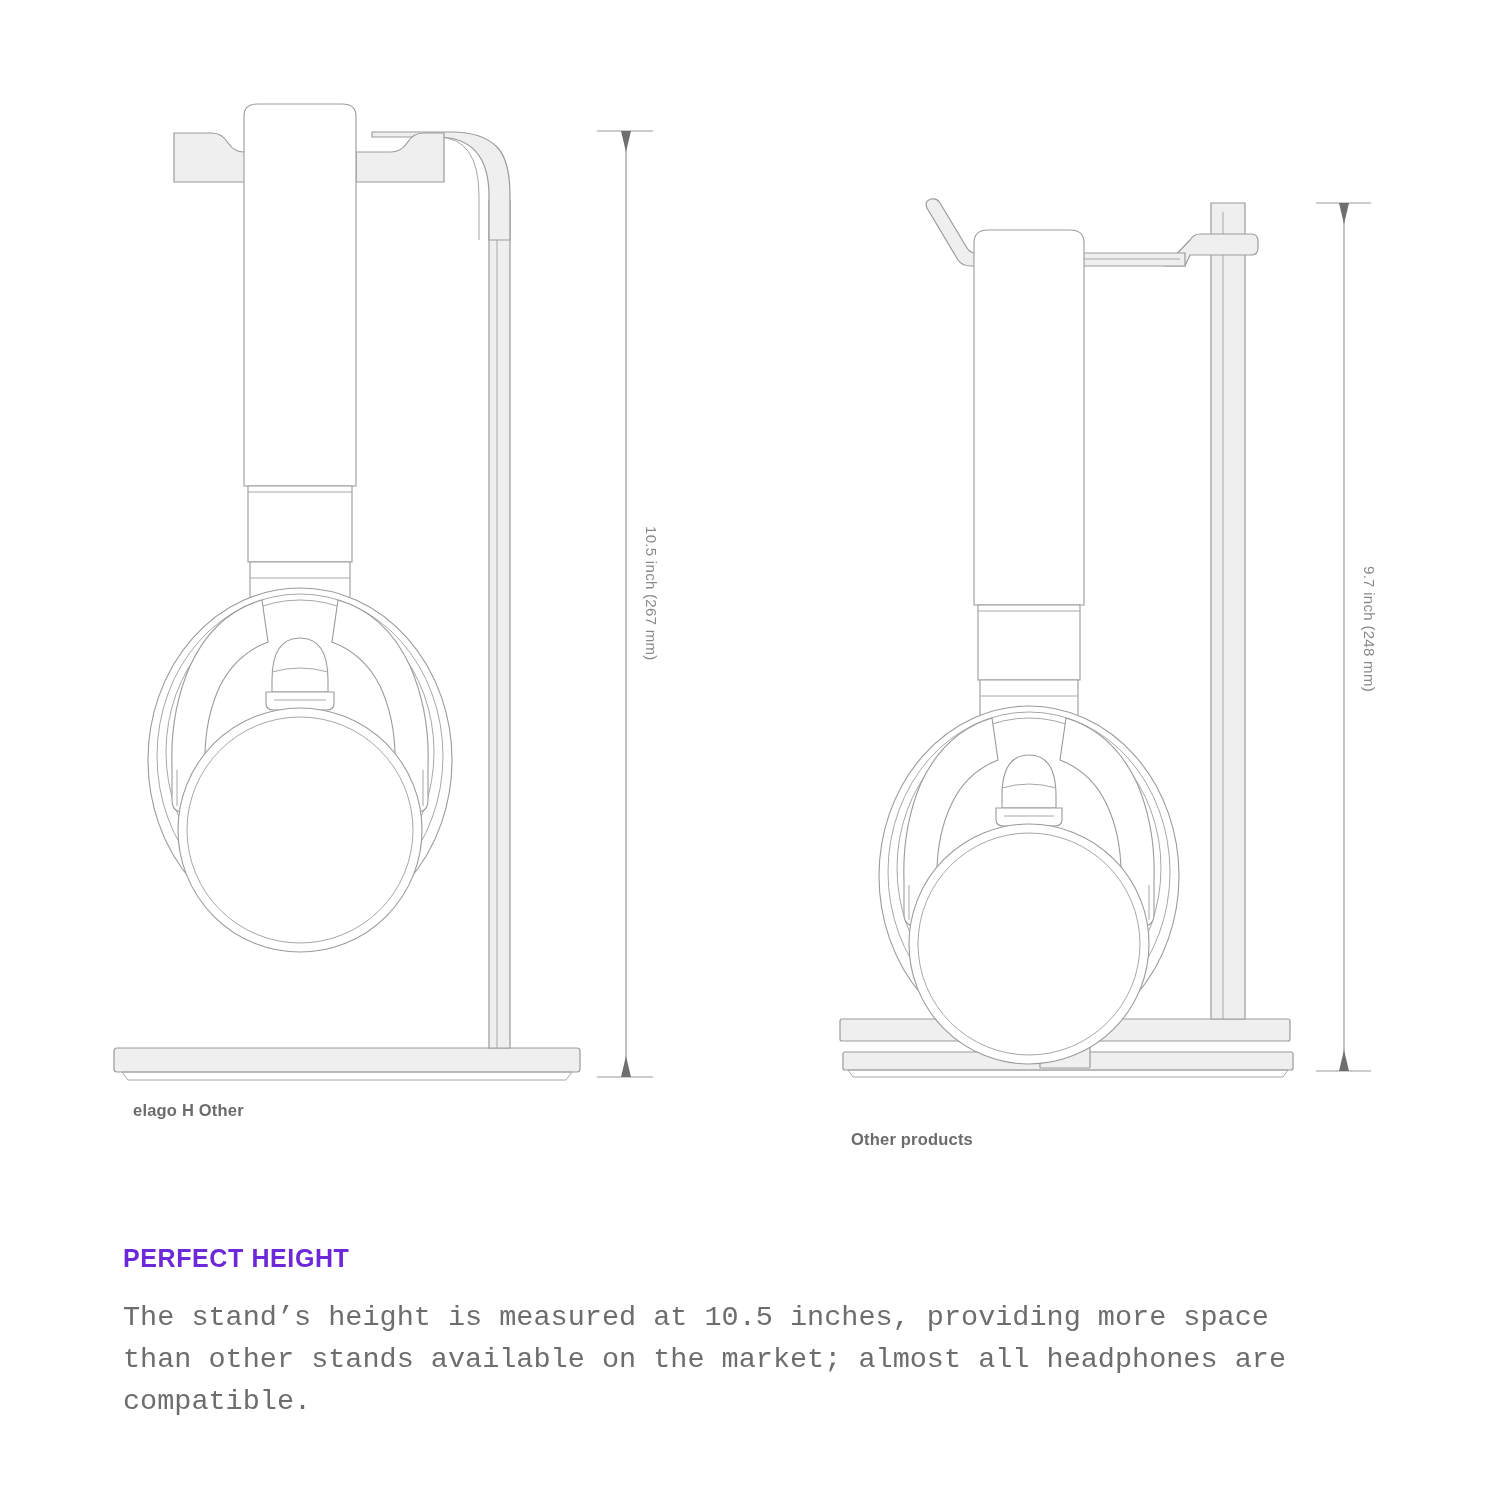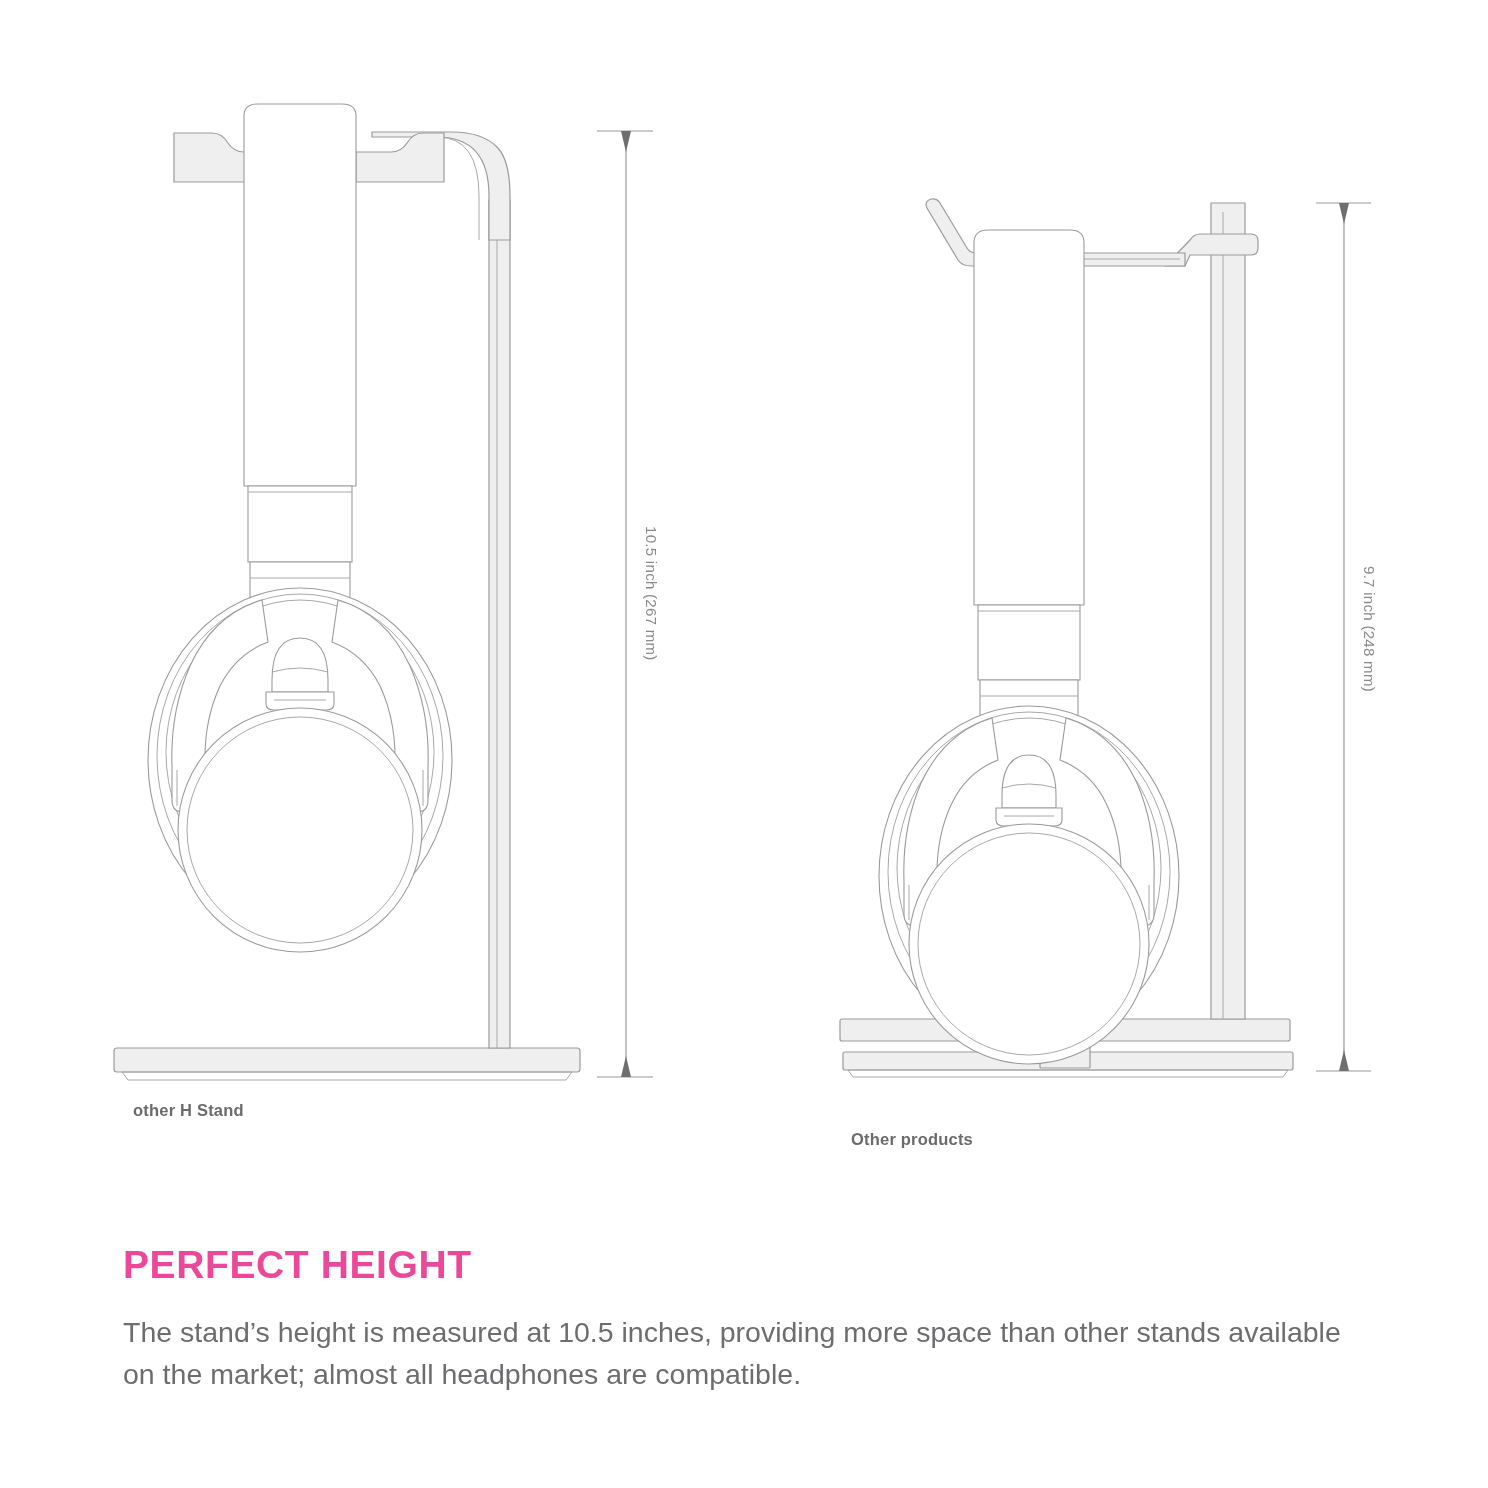--- a/index.html
+++ b/index.html
@@ -59,29 +59,29 @@
   #dim-text-right { left: 1378px; top: 566px; }
 
   #text-block {
     position: absolute;
     left: 123px;
     top: 1245px;
     width: 1250px;
   }
   #section-title {
     font-family: "Liberation Sans", sans-serif;
-    font-size: 39px;
+    font-size: 25px;
     font-weight: bold;
     letter-spacing: 0.6px;
-    color: #ec4899;
+    color: #6d28d9;
     margin: 0 0 26px 0;
     line-height: 1.05;
   }
   #section-body {
-    font-family: Liberation Sans, sans-serif;
+    font-family: Liberation Mono, monospace;
     font-size: 28.5px;
     font-weight: normal;
     line-height: 1.47;
     color: #6d6d70;
     margin: 0;
     max-width: 1230px;
   }
 </style>
 </head>
 <body>
@@ -302,21 +302,21 @@
         <line class="dim" x1="1344" y1="203" x2="1344" y2="1071"></line>
         <polygon fill="#6f6f72" points="1344,224 1339,203 1349,203"></polygon>
         <polygon fill="#6f6f72" points="1344,1050 1339,1071 1349,1071"></polygon>
       </g>
 
     </svg>
 
     <div class="dim-text" id="dim-text-left">10.5 inch (267 mm)</div>
     <div class="dim-text" id="dim-text-right">9.7 inch (248 mm)</div>
 
-    <div class="cap-label" id="label-left">other H Stand</div>
+    <div class="cap-label" id="label-left">elago H Other</div>
     <div class="cap-label" id="label-right">Other products</div>
   </div>
 
   <div id="text-block">
     <h1 id="section-title">PERFECT HEIGHT</h1>
     <p id="section-body">The stand’s height is measured at 10.5 inches, providing more space than other stands available on the market; almost all headphones are compatible.</p>
   </div>
 
 </div>
 

